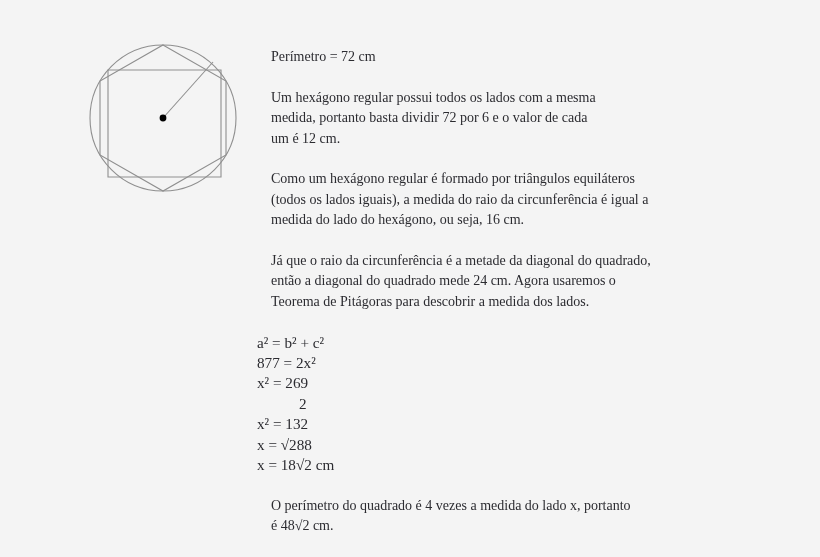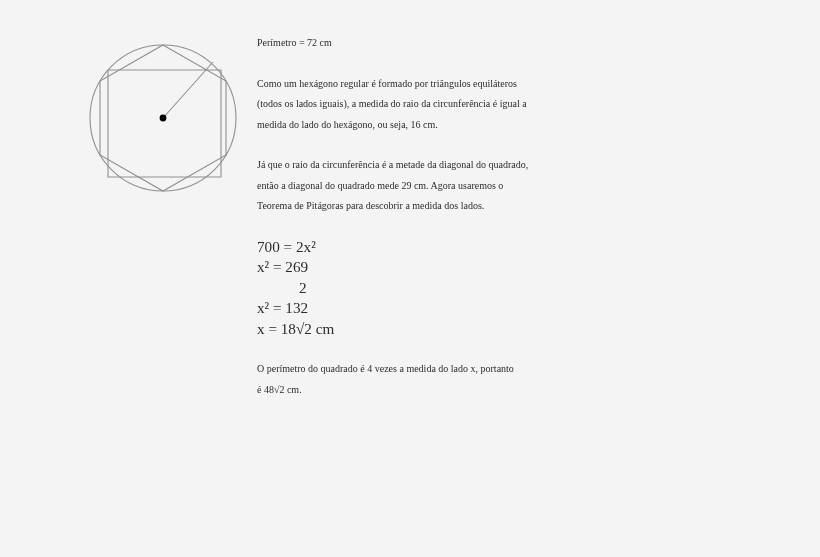--- a/index.html
+++ b/index.html
@@ -37,23 +37,23 @@
     height: 200px;
   }
   
   #text-column {
     position: absolute;
     left: 257px;
     top: 33px;
     width: 530px;
   }
   .para {
-    font-size: 10px;
+    font-size: 14px;
     line-height: 20.4px;
-    margin: 0;
+    margin: 14px;
     white-space: pre-line;
   }
   .para + .para {
     margin-top: 20.4px;
   }
   .eq-block {
     margin: 0;
     margin-top: 20.4px;
     font-size: 15.2px;
     line-height: 20.4px;
@@ -81,34 +81,39 @@
       <polygon points="28,50 141,50 141,157 28,157" fill="none" stroke="#8f8f8f" stroke-width="1.1"></polygon>
       <line x1="83" y1="98" x2="133" y2="42" stroke="#8f8f8f" stroke-width="1.1"></line>
       <circle cx="83" cy="98" r="3.4" fill="#000000"></circle>
     </svg>
   </div>
 
   <div id="text-column">
 
     <p class="para">Perímetro = 72 cm</p>
 
+    <p class="para">Um hexágono regular possui todos os lados com a mesma
+medida, portanto basta dividir 72 por 6 e o valor de cada
+um é 12 cm.</p>
 
     <p class="para">Como um hexágono regular é formado por triângulos equiláteros
 (todos os lados iguais), a medida do raio da circunferência é igual a
 medida do lado do hexágono, ou seja, 16 cm.</p>
 
     <p class="para">Já que o raio da circunferência é a metade da diagonal do quadrado,
-então a diagonal do quadrado mede 29 cm. Agora usaremos o
+então a diagonal do quadrado mede 24 cm. Agora usaremos o
 Teorema de Pitágoras para descobrir a medida dos lados.</p>
 
     <div class="eq-block">
-      <div class="eq-line">700 = 2x²</div>
+      <div class="eq-line">a² = b² + c²</div>
+      <div class="eq-line">877 = 2x²</div>
       <div class="eq-line">x² = 269</div>
       <div class="eq-line denominator">2</div>
       <div class="eq-line">x² = 132</div>
+      <div class="eq-line">x = √288</div>
       <div class="eq-line">x = 18√2 cm</div>
     </div>
 
     <p class="para tail">O perímetro do quadrado é 4 vezes a medida do lado x, portanto
 é 48√2 cm.</p>
 
   </div>
 </div>
 
 </body></html>

